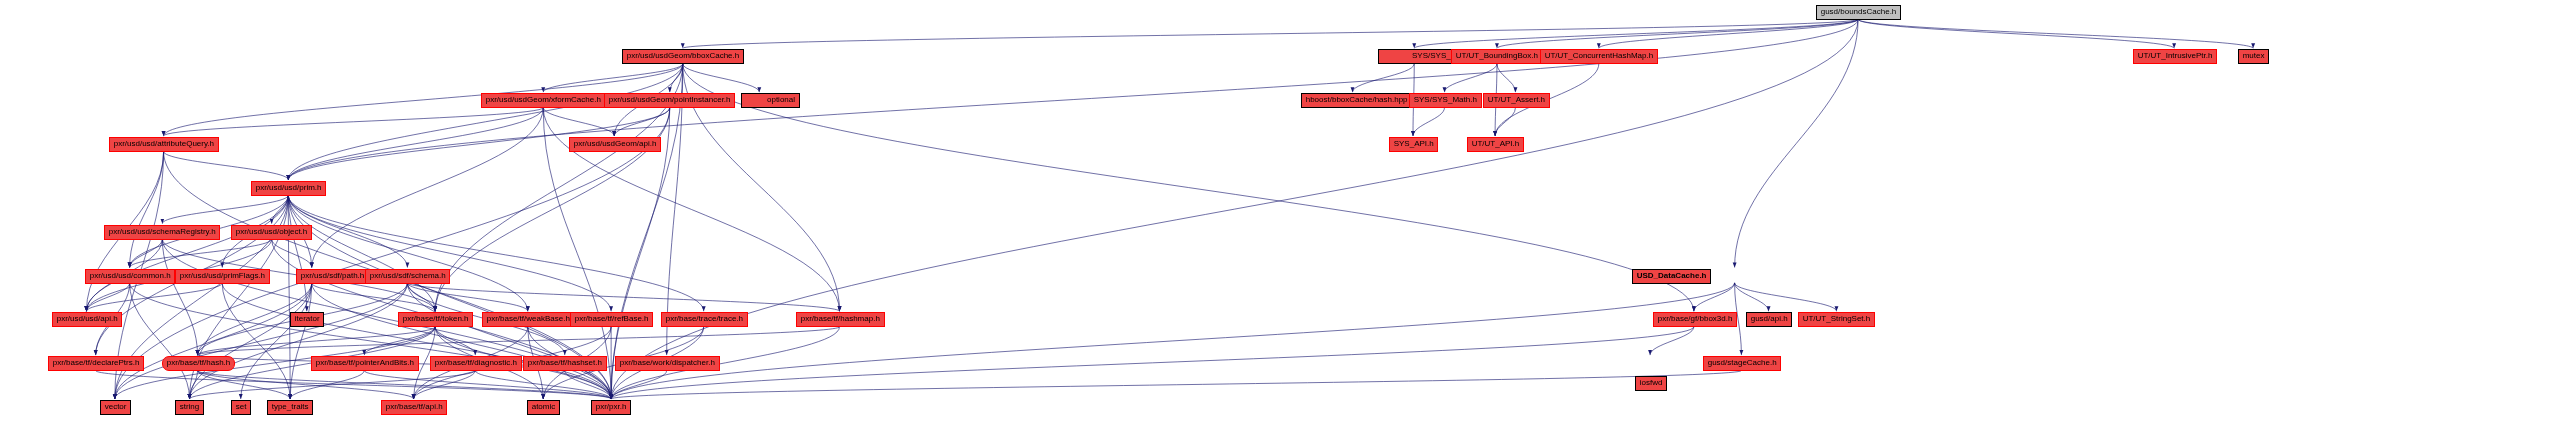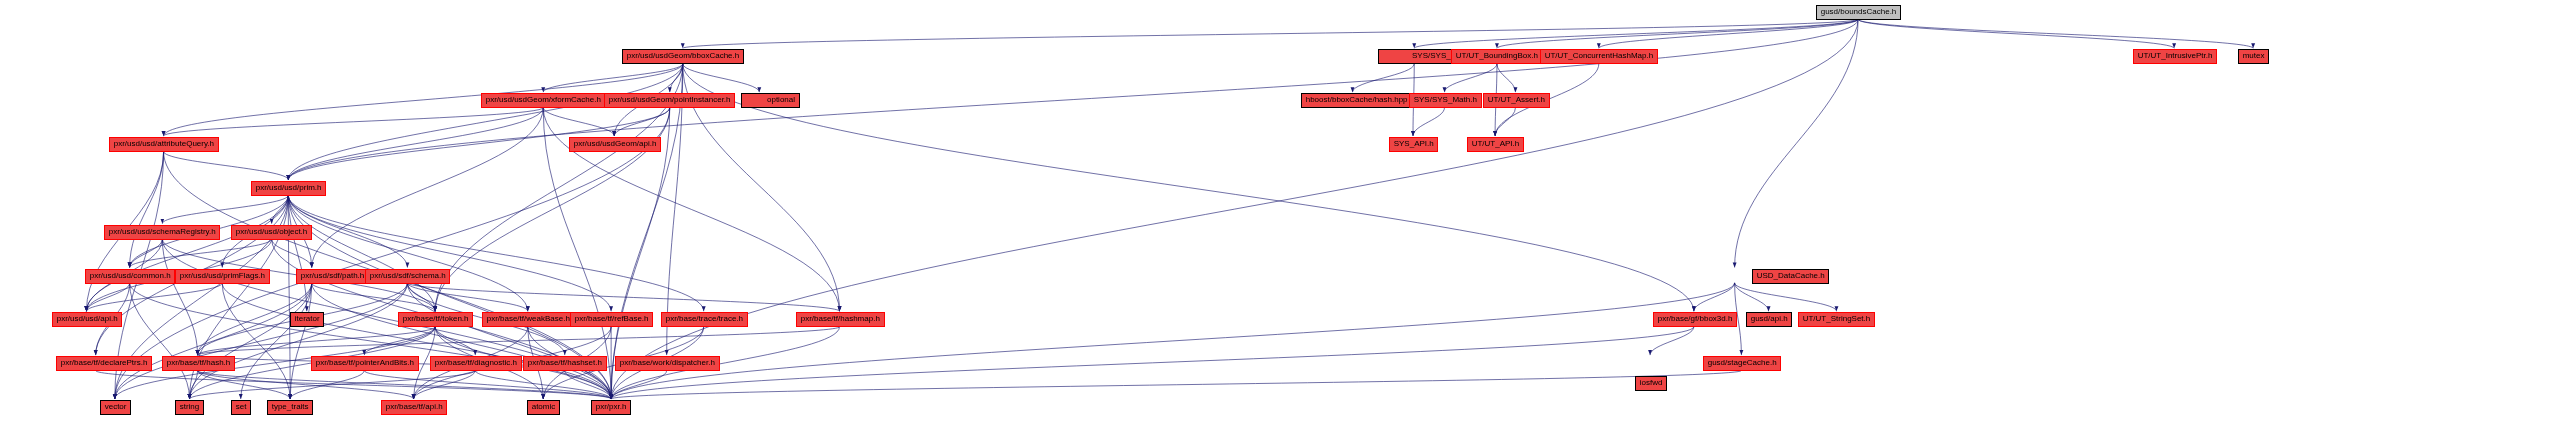--- a/index.html
+++ b/index.html
@@ -187,33 +187,33 @@
     <div class="node red" style="top: 137px; left: 569px;">pxr/usd/usdGeom/api.h</div>
     <div class="node red" style="top: 137px; left: 1389px;">SYS_API.h</div>
     <div class="node red" style="top: 137px; left: 1467px;">UT/UT_API.h</div>
     <div class="node red" style="top: 181px; left: 251px;">pxr/usd/usd/prim.h</div>
     <div class="node red" style="top: 225px; left: 104px;">pxr/usd/usd/schemaRegistry.h</div>
     <div class="node red" style="top: 225px; left: 231px;">pxr/usd/usd/object.h</div>
     <div class="node red" style="top: 269px; left: 85px;">pxr/usd/usd/common.h</div>
     <div class="node red" style="top: 269px; left: 175px;">pxr/usd/usd/primFlags.h</div>
     <div class="node red" style="top: 269px; left: 276px; margin-left: 20px;">pxr/usd/sdf/path.h</div>
     <div class="node red" style="top: 269px; left: 365px;">pxr/usd/sdf/schema.h</div>
-    <div class="node" style="top: 269px; left: 1752px;">USD_DataCache.h</div>
+    <div class="node" style="top: 269px; left: 1632px; font-weight: bold;">USD_DataCache.h</div>
     <div class="node red" style="top: 312px; left: 52px;">pxr/usd/usd/api.h</div>
     <div class="node" style="top: 312px; left: 290px;">iterator</div>
     <div class="node red" style="top: 312px; left: 398px;">pxr/base/tf/token.h</div>
     <div class="node red" style="top: 312px; left: 482px;">pxr/base/tf/weakBase.h</div>
     <div class="node red" style="top: 312px; left: 570px;">pxr/base/tf/refBase.h</div>
     <div class="node red" style="top: 312px; left: 661px;">pxr/base/trace/trace.h</div>
     <div class="node red" style="top: 312px; left: 796px; text-align: center;">pxr/base/tf/hashmap.h</div>
     <div class="node red" style="top: 312px; left: 1653px;">pxr/base/gf/bbox3d.h</div>
     <div class="node" style="top: 312px; left: 1746px;">gusd/api.h</div>
     <div class="node red" style="top: 312px; left: 1798px;">UT/UT_StringSet.h</div>
-    <div class="node red" style="top: 356px; left: 56px;">pxr/base/tf/declarePtrs.h</div>
-    <div class="node red" style="top: 356px; left: 162px;">pxr/base/tf/hash.h</div>
+    <div class="node red" style="top: 356px; left: 48px;">pxr/base/tf/declarePtrs.h</div>
+    <div class="node red" style="top: 356px; left: 162px; border-radius: 7px;">pxr/base/tf/hash.h</div>
     <div class="node red" style="top: 356px; left: 311px;">pxr/base/tf/pointerAndBits.h</div>
     <div class="node red" style="top: 356px; left: 430px;">pxr/base/tf/diagnostic.h</div>
     <div class="node red" style="top: 356px; left: 523px;">pxr/base/tf/hashset.h</div>
     <div class="node red" style="top: 356px; left: 615px;">pxr/base/work/dispatcher.h</div>
     <div class="node" style="top: 360px; left: 1635px; margin-top: 16px;">iosfwd</div>
     <div class="node red" style="top: 356px; left: 1703px;">gusd/stageCache.h</div>
     <div class="node" style="top: 400px; left: 100px;">vector</div>
     <div class="node" style="top: 400px; left: 175px;">string</div>
     <div class="node" style="top: 400px; left: 231px;">set</div>
     <div class="node" style="top: 400px; left: 267px;">type_traits</div>

